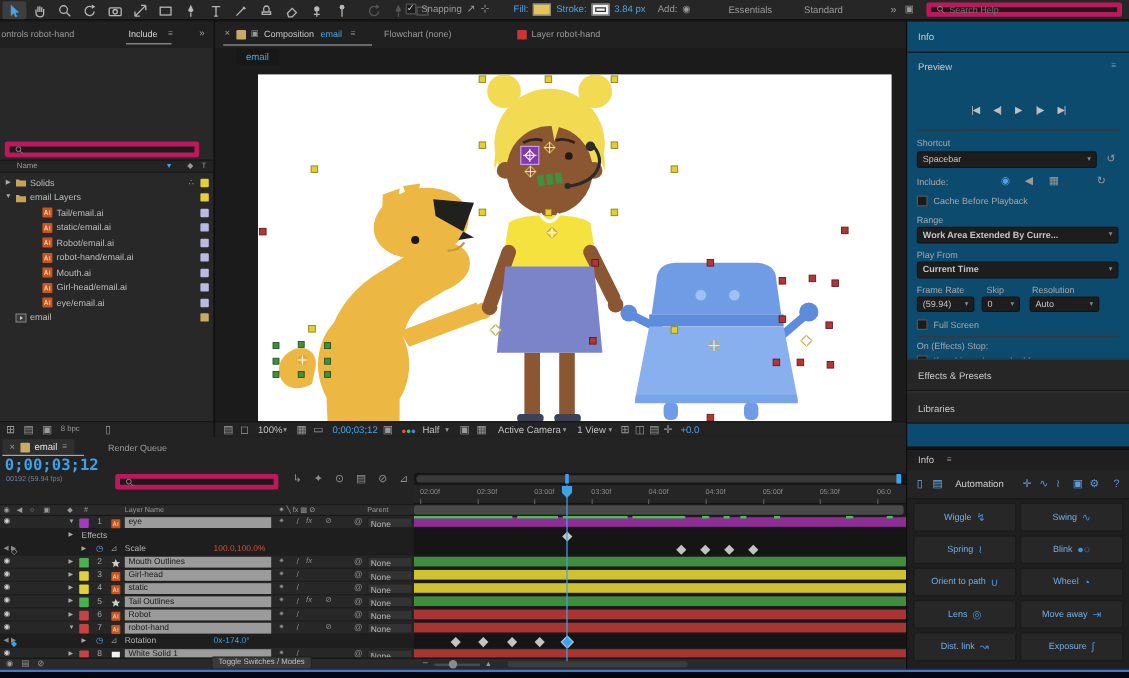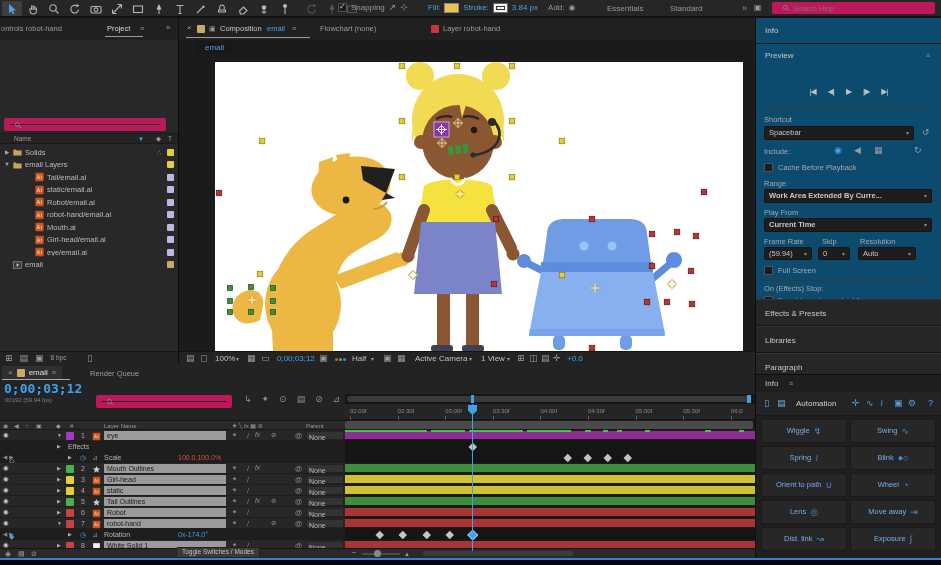--- a/index.html
+++ b/index.html
@@ -17,21 +17,21 @@
 .tool{width:20px;height:15px;display:flex;align-items:center;justify-content:center;border-radius:2px}
 .tool svg{width:12px;height:12px;stroke:#b4b4b4;stroke-width:1.1;fill:none}
 .tool.active{background:#3e3e3e}
 .tool.disabled{opacity:.32}
 .cbx{display:inline-block;width:9px;height:9px;background:#1b1b1b;border:1px solid #555;border-radius:1px;
   position:relative;vertical-align:middle}
 .cbx .tick{position:absolute;left:0px;top:-1px;font-size:8px;color:#ccc}
 .swatch-fill{display:inline-block;width:15px;height:10px;border:1px solid #888;vertical-align:middle}
 .swatch-stroke{display:inline-block;width:15px;height:10px;background:#f4f4f4;border:1px solid #666;vertical-align:middle;
   box-shadow:inset 0 0 0 2px #f4f4f4, inset 0 0 0 3px #333}
-.searchbox{display:flex;align-items:center;gap:3px;background:#1b1b1b;border:6px solid #be185d;border-radius:2px;height:12px;padding:0 4px}
+.searchbox{display:flex;align-items:center;gap:3px;background:#1b1b1b;border:4px solid #be185d;border-radius:2px;height:12px;padding:0 4px}
 .mag svg{width:8px;height:8px;stroke:#8a8a8a;stroke-width:1.2;fill:none;display:block}
 
 #project{position:absolute;left:0;top:18px;width:178px;height:346px;background:#282828}
 .ptabs{position:absolute;left:0;top:0;width:100%;height:22px;background:#202020}
 #proj-search{position:absolute;left:4px;top:100px;width:162px}
 #proj-header{position:absolute;left:0;top:115px;width:178px;height:11px;background:#232323;
   border-top:1px solid #1a1a1a;border-bottom:1px solid #1a1a1a}
 #proj-rows{position:absolute;left:0;top:128px;width:178px}
 .prow{height:12.5px;display:flex;align-items:center}
 .prow .arrow{width:10px;text-align:center;font-size:5.5px;color:#aaa}
@@ -267,21 +267,21 @@
             <path d="M7.4 7.4 L10.5 10.5"></path>
           </svg>
         </span>
       <input style="width: 130px; font-size: 7.5px;" placeholder="Search Help">
     </div>
   </div>
 
   <div id="project">
     <div class="ptabs">
       <span class="abs dim t75" style="left:1px;top:7px;white-space:nowrap">ontrols robot-hand</span>
-      <span class="abs t75" style="left:107px;top:7px;color:#d6d6d6">Project</span>
+      <span class="abs t75" style="left:107px;top:7px;color:#d6d6d6">Include</span>
       <span class="abs dim t7" style="left:140px;top:7px">≡</span>
       <span class="abs dim t8" style="left:166px;top:6px">»</span>
       <div class="abs" style="left:105px;top:18px;width:38px;height:1px;background:#9a9a9a"></div>
     </div>
     <div id="proj-search" class="searchbox" style="height:13px">
       <span class="mag">
           <svg viewBox="0 0 12 12">
             <circle cx="5" cy="5" r="3"></circle>
             <path d="M7.4 7.4 L10.5 10.5"></path>
           </svg>
@@ -662,23 +662,20 @@
           </div>
         </div>
     </div>
     <div id="rp-sections">
         <div class="sect-header">
           <span class="hlbl">Effects &amp; Presets</span>
         </div>
         <div class="sect-header">
           <span class="hlbl">Libraries</span>
         </div>
-        <div class="sect-header">
-          <span class="hlbl">Paragraph</span>
-        </div>
       </div>
   </div>
 
   <div id="duik">
     <span class="abs" style="left:9px;top:5px;color:#c8c8c8">Info</span>
     <span class="abs dim t7" style="left:33px;top:5px">≡</span>
     <div class="abs" style="left:0;top:17px;width:185px;height:24px;background:#242424;border-bottom:1px solid #181818">
       <span class="abs t9" style="left:8px;top:7px;color:#6aaef0">▯</span>
       <span class="abs t9" style="left:21px;top:7px;color:#6aaef0">▤</span>
       <span class="abs t8" style="left:40px;top:8px;color:#d0d0d0">Automation</span>

